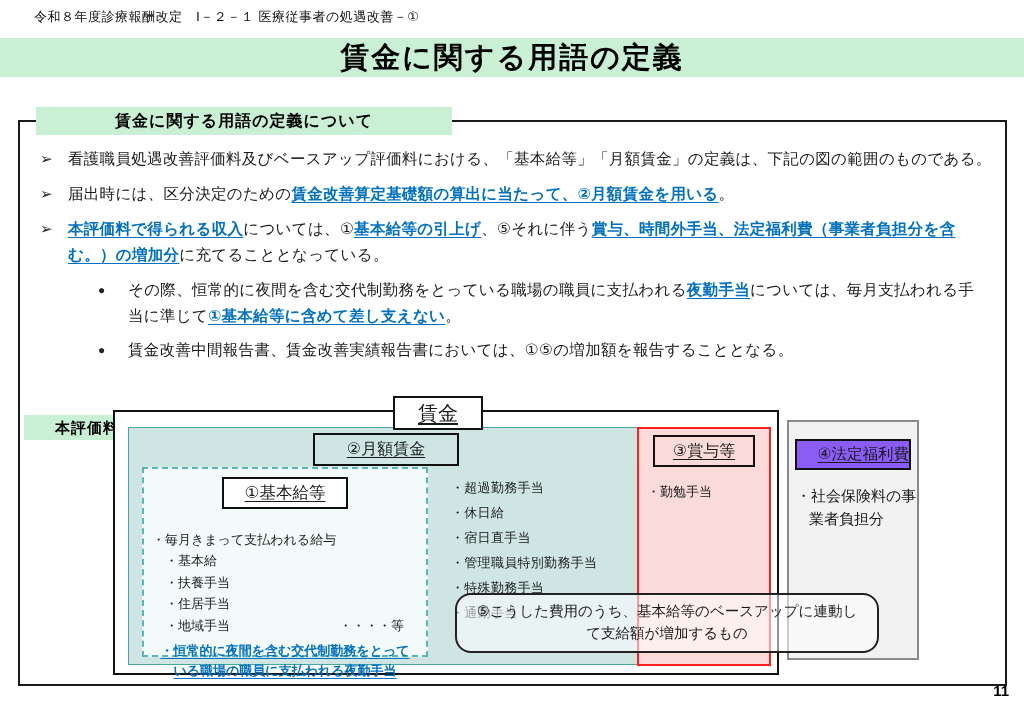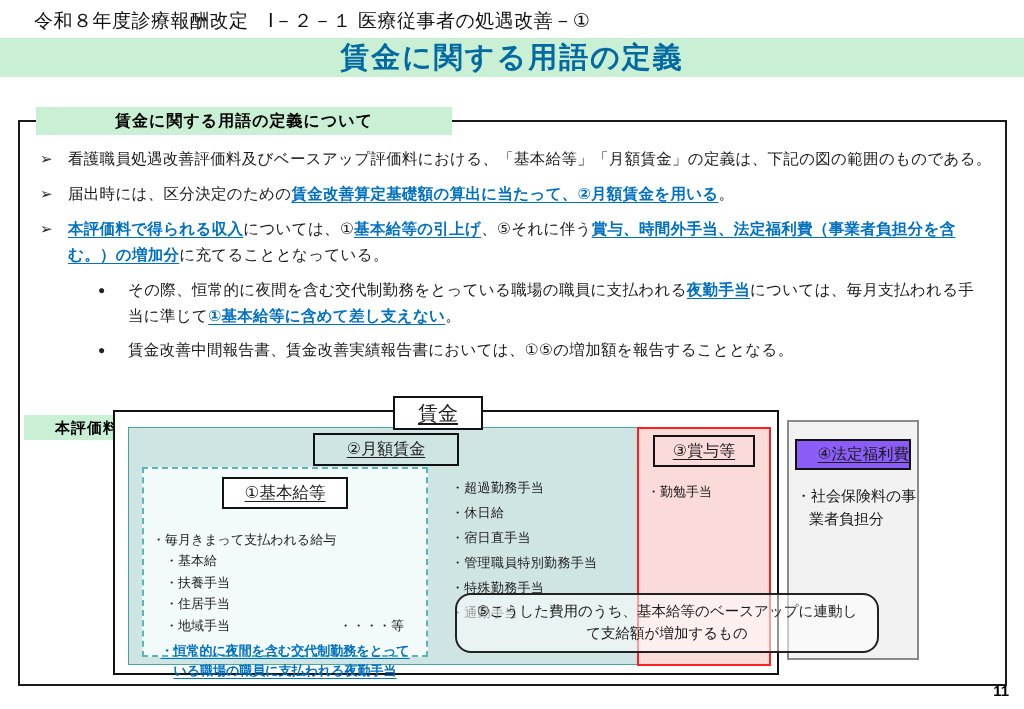--- a/index.html
+++ b/index.html
@@ -1,23 +1,23 @@
 <!DOCTYPE html>
 <html lang="ja"><head>
 <meta charset="utf-8">
 <style>
   html,body{margin:0;padding:0;background:#fff;}
   body{font-family:"Liberation Sans","DejaVu Sans",sans-serif;color:#1a1a1a;}
   .slide{position:relative;width:1024px;height:709px;background:#fff;overflow:hidden;}
 
-  .doc-header{position:absolute;left:34px;top:8px;font-size:19px;letter-spacing:0.5px;color:#111;}
+  .doc-header{position:absolute;left:34px;top:8px;font-size:13px;letter-spacing:0.5px;color:#111;}
 
   .title-banner{position:absolute;left:0;top:38px;width:1024px;height:39px;background:#c9f0d5;
     display:flex;align-items:center;justify-content:center;}
-  .title-banner .t{font-size:29px;font-weight:bold;letter-spacing:2px;color:#0369a1;}
+  .title-banner .t{font-size:29px;font-weight:bold;letter-spacing:2px;color:#000000;}
 
   .main-box{position:absolute;left:18px;top:120px;width:985px;height:562px;border:2px solid #1a1a1a;background:#fff;}
 
   .section-label{position:absolute;background:#c9f0d5;font-weight:bold;text-align:center;color:#000;}
   .label-defs{left:16px;top:-15px;width:416px;height:28px;line-height:28px;font-size:16px;letter-spacing:1px;}
   .label-diagram{left:4px;top:257px;width:320px;height:25px;line-height:25px;font-size:15px;letter-spacing:1px;margin-top:36px;}
 
   .bullets{position:absolute;left:20px;top:24px;width:952px;}
   .bullet{display:flex;margin-bottom:9px;font-size:15.5px;line-height:26px;letter-spacing:0.3px;}
   .bullet .marker{flex:0 0 28px;color:#222;font-size:15px;}

